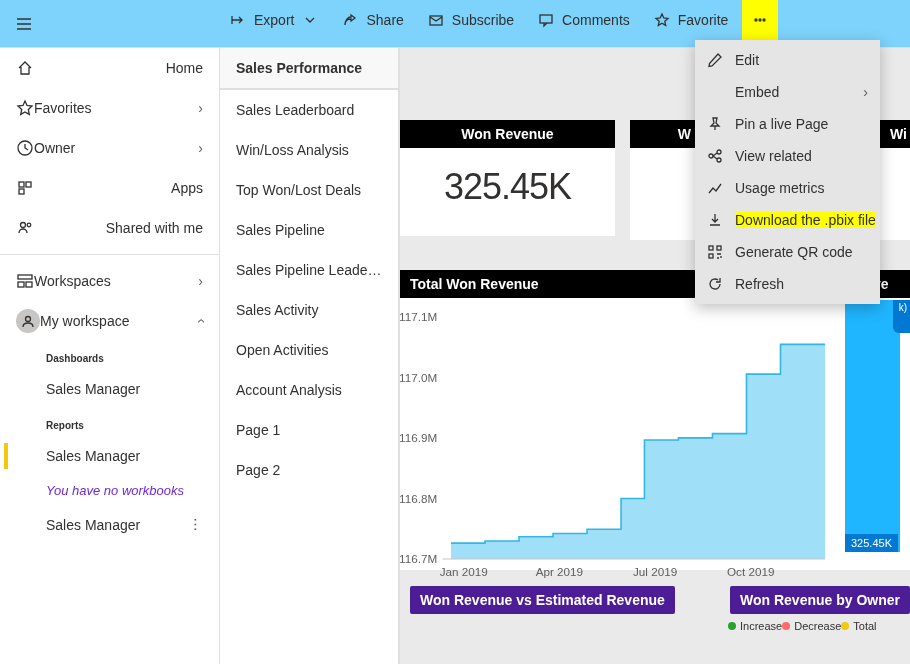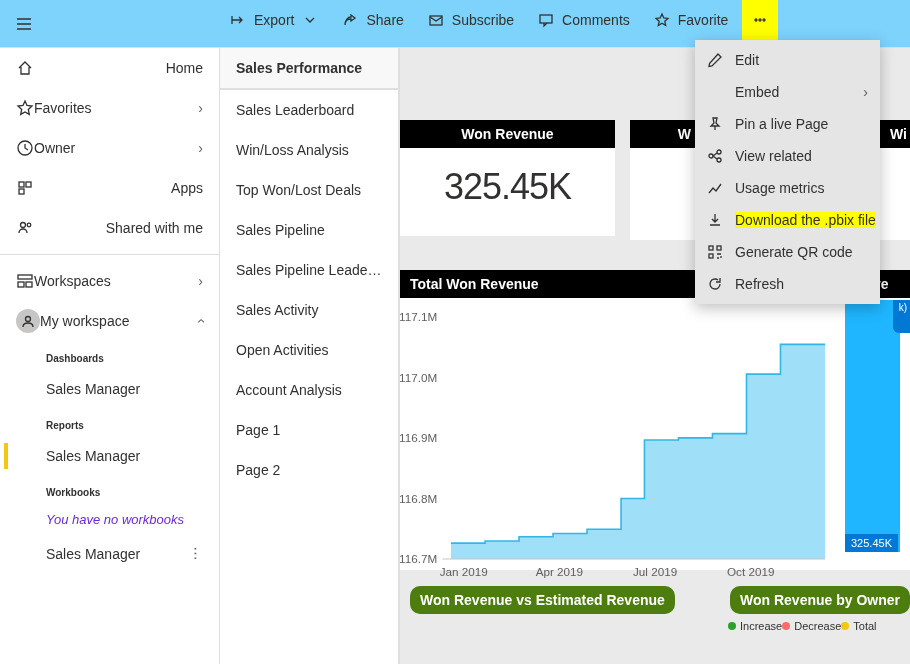--- a/index.html
+++ b/index.html
@@ -36,21 +36,21 @@
   .tile-title.ellipsis { white-space: nowrap; overflow: hidden; text-overflow: ellipsis; }
   .big-number { font-size: 36px; font-weight: 400; text-align: center; padding: 18px 0 24px; letter-spacing: -1px; }
 
   
   .chart-tile { position: absolute; left: 0; top: 222px; width: 457px; height: 300px; background: #fff; }
   .chart-svg { width: 100%; height: 100%; display: block; }
   .axis-label { font-size: 11px; fill: #605e5c; }
   .badge { position: absolute; background: #0078d4; color: #fff; font-size: 11px; padding: 3px 6px; }
 
   
-  .bottom-tile-title { position: absolute; background: #4d7c0f; color: #fff; padding: 6px 10px; font-weight: 600; border-radius: 10px; font-size: 14px; }
+  .bottom-tile-title { position: absolute; background: #4c1d95; color: #fff; padding: 6px 10px; font-weight: 600; border-radius: 2px; font-size: 14px; }
   .legend { position: absolute; font-size: 11px; display: flex; align-items: center; }
   .legend span { display: flex; align-items: center; gap: 4px; }
   .dot { width: 8px; height: 8px; border-radius: 4px; display: inline-block; }
 
   
   .context-menu { position: absolute; top: 40px; right: 30px; width: 185px; background: #e5e5e5; box-shadow: 0 4px 14px rgba(0,0,0,0.25); padding: 4px 0; z-index: 100; }
   .menu-item { height: 32px; display: flex; align-items: center; padding: 0 12px; gap: 12px; cursor: pointer; font-size: 14px; white-space: nowrap; }
   .menu-item .chev { margin-left: auto; color: #605e5c; }
   .menu-icon { width: 16px; height: 16px; display: flex; align-items: center; justify-content: center; flex-shrink: 0; }
   .menu-item .highlighted { background: #ffff00; }
@@ -175,21 +175,20 @@
   <div class="nav-section">Dashboards</div>
   <div class="nav-sub">
       <span>Sales Manager</span>
     </div>
 
   <div class="nav-section">Reports</div>
   <div class="nav-sub active">
       <span>Sales Manager</span>
     </div>
 
-  <div class="nav-section">Workbooks</div>
   <div class="nav-empty">You have no workbooks</div>
 
   <div class="nav-sub">
     <span>Sales Manager</span>
     <span class="dots">⋯</span>
   </div>
 </div>
 
 <div class="page-panel">
   <div class="page-header">Sales Performance</div>

